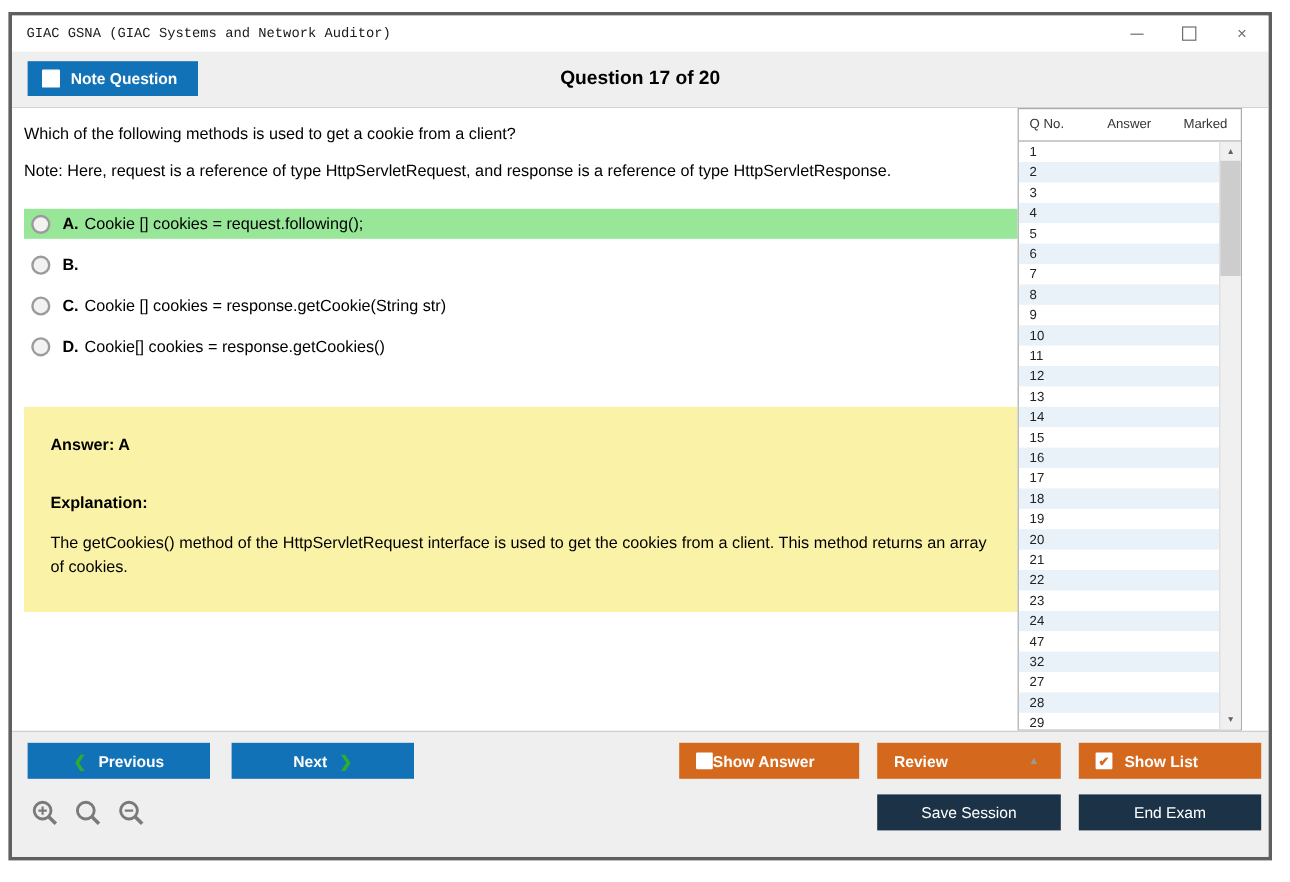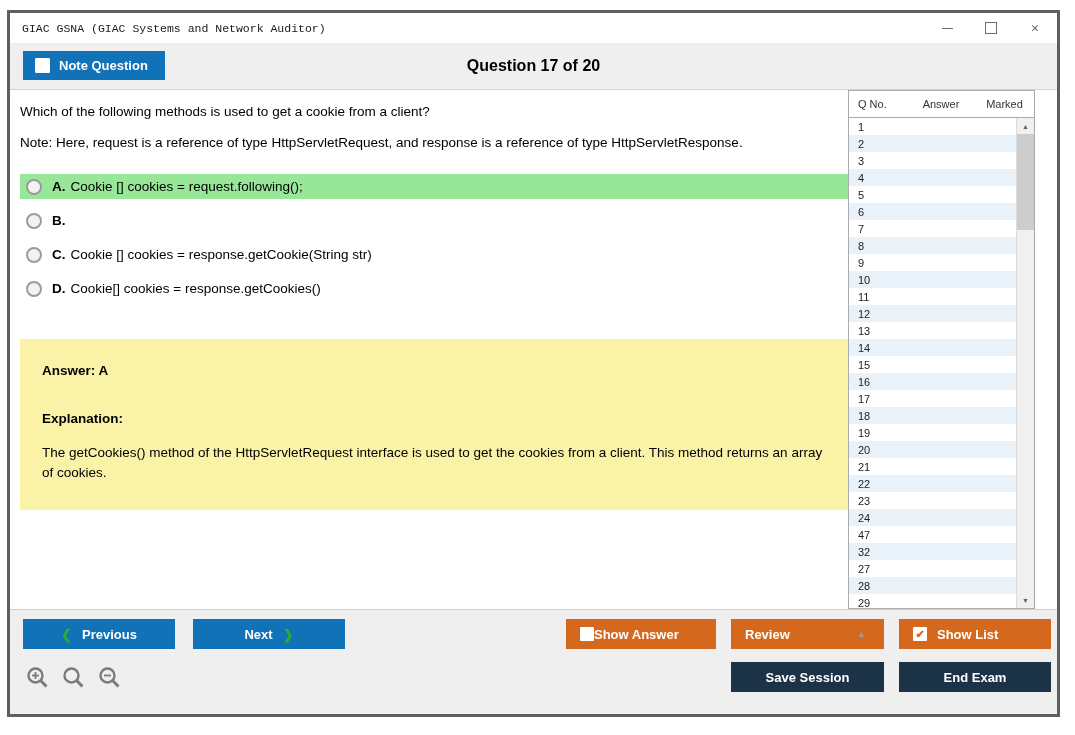--- a/index.html
+++ b/index.html
@@ -44,21 +44,21 @@
   .qrow:nth-child(even){background:var(--row_alt);}
   .scrollbar{width:17px;background:#f0f0f0;border-left:1px solid #dcdcdc;display:flex;flex-direction:column;align-items:center;flex:none;}
   .sb-arrow{height:16px;display:flex;align-items:center;justify-content:center;font-size:7px;color:#616161;width:100%;flex:none;}
   .sb-thumb{width:100%;height:96px;background:#cdcdcd;flex:none;}
   .sb-track{flex:1;}
   
   .footer{height:104px;background:#efefef;border-top:1px solid #cfcfcf;position:relative;flex:none;}
   .btn{position:absolute;height:30px;border:none;color:#fff;font-size:13px;display:flex;align-items:center;justify-content:center;cursor:pointer;box-sizing:border-box;font-family:inherit;}
   .btn-blue{background:var(--accent_blue);font-weight:bold;}
   .btn-orange{background:var(--accent_orange);font-weight:600;}
-  .btn-navy{background:var(--navy);font-weight:700;}
+  .btn-navy{background:var(--navy);font-weight:400;}
   .chev{color:var(--chevron_green);font-weight:bold;font-size:13px;}
   .btn-prev{left:13px;top:9px;width:152px;gap:10px;}
   .btn-next{left:183px;top:9px;width:152px;gap:10px;}
   .btn-show-answer{left:556px;top:9px;width:150px;justify-content:flex-start;padding-left:14px;}
   .btn-review{left:721px;top:9px;width:153px;justify-content:flex-start;padding-left:14px;}
   .btn-show-list{left:889px;top:9px;width:152px;gap:10px;justify-content:flex-start;padding-left:14px;}
   .btn-save{left:721px;top:52px;width:153px;}
   .btn-end{left:889px;top:52px;width:152px;}
   .cb14{width:14px;height:14px;background:#fff;border-radius:1px;display:inline-flex;align-items:center;justify-content:center;flex:none;font-size:11px;color:var(--accent_orange);font-weight:bold;}
   .review-tri{margin-left:auto;margin-right:12px;font-size:9px;color:#9a9a9a;}

